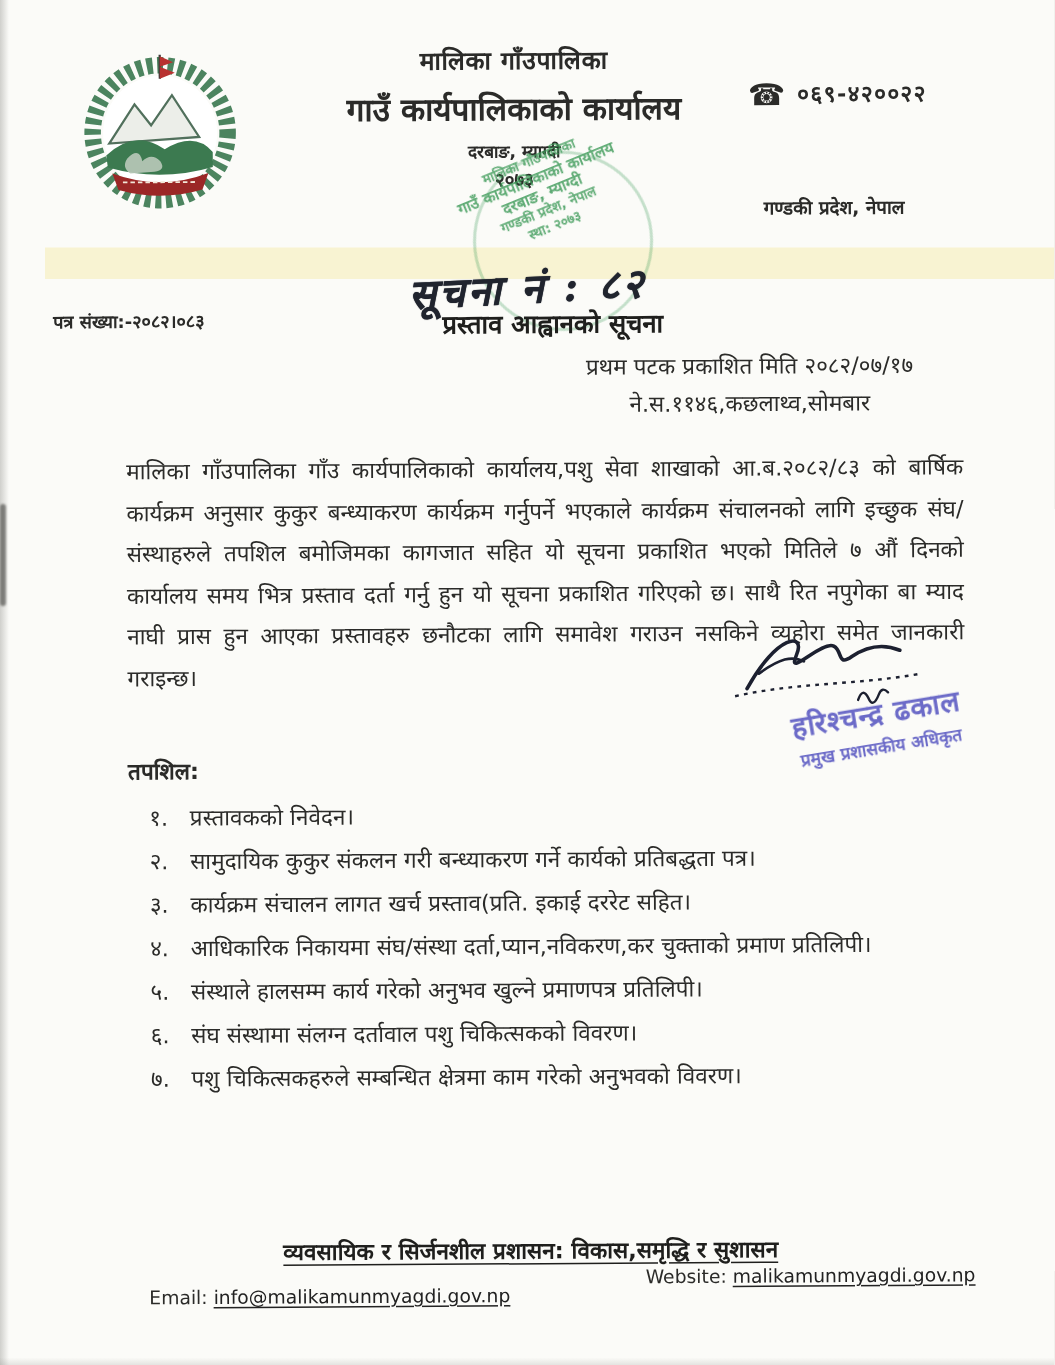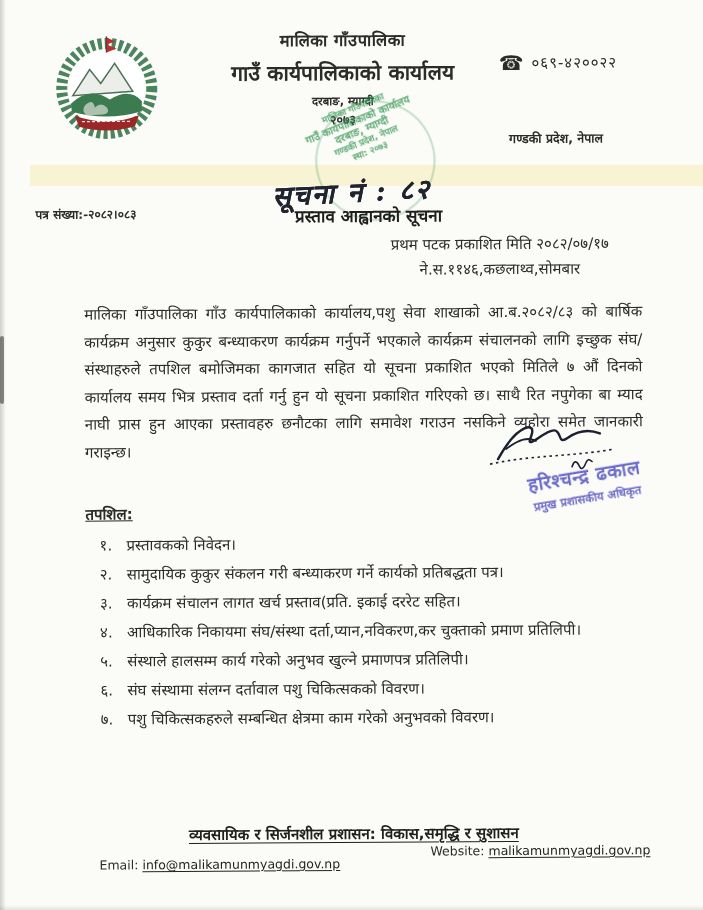--- a/index.html
+++ b/index.html
@@ -19,21 +19,21 @@
     background:rgba(243,230,158,.42); pointer-events:none;}
   .tilt { position:absolute; inset:0; transform:rotate(-0.35deg); }
 
   
   .emblem { position:absolute; left:46px; top:32px; }
   .h-center { position:absolute; left:213px; top:28px; width:264px; text-align:center; }
   .muni   { font-size:16.5px; font-weight:bold; letter-spacing:.5px; }
   .office { font-size:21px; font-weight:bold; margin-top:7px; }
   .addr   { font-size:11.5px; margin-top:7px; font-weight:600; }
   .year   { font-size:12.5px; margin-top:3px; font-weight:600; }
-  .phone  { position:absolute; left:501px; top:52px; font-size:15px; font-weight:400; letter-spacing:1px;text-align:center; }
+  .phone  { position:absolute; left:501px; top:52px; font-size:15px; font-weight:700; letter-spacing:1px;text-align:center; }
   .phone .glyph { font-size:20px; margin-right:7px; vertical-align:-2px; }
   .province { position:absolute; left:511px; top:131px; font-size:12.5px; font-weight:bold; }
   .refno  { position:absolute; left:37px; top:164px; font-size:12px; font-weight:bold;margin-top:40px; }
 
   
   .stamp-round { position:absolute; left:304px; top:99px; width:146px; height:128px;
     transform:rotate(-22deg); color:#3d9a58; opacity:.82; text-align:center;
     font-weight:bold; filter:blur(.25px); pointer-events:none; }
   .stamp-round .ring { position:absolute; left:14px; top:2px; width:116px; height:116px;
     border:2px solid rgba(61,154,88,.35); border-radius:50%; }
@@ -54,21 +54,21 @@
   .body-par { position:absolute; left:85px; top:300px; width:558px;
     font-size:15px; line-height:27.5px; text-align:justify; font-weight:500; }
 
   
   .signature { position:absolute; left:476px; top:416px; }
   .stamp-rect { position:absolute; left:496px; top:464px; width:178px; text-align:center;
     transform:rotate(-9deg); color:#5d5cc3; opacity:.9; filter:blur(.25px); pointer-events:none;}
   .s-name { font-size:19px; font-weight:bold; letter-spacing:.5px; }
   .s-title { font-size:11.5px; font-weight:bold; margin-top:2px; }
 
-  .details-label { position:absolute; left:85px; top:502px; font-size:15px; font-weight:600;text-decoration:underline; }
+  .details-label { position:absolute; left:85px; top:502px; font-size:15px; font-weight:600; }
   .details-list { position:absolute; left:99px; top:534px; width:550px;
     list-style:none; margin:0; padding:0; font-size:15px; font-weight:500; }
   .details-list li { display:flex; gap:9px; line-height:20px; margin-bottom:9px; }
   .details-list .num { min-width:18px; }
 
   .slogan { position:absolute; left:0; right:0; top:823px; text-align:center;
     font-size:15px; font-weight:600; color:#1f1f1d; }
   .slogan span { text-decoration:underline; text-underline-offset:3px; }
   .website { position:absolute; left:428px; top:844px; font-size:12.5px; }
   .email { position:absolute; left:97px; top:856px; font-size:12.5px; }

